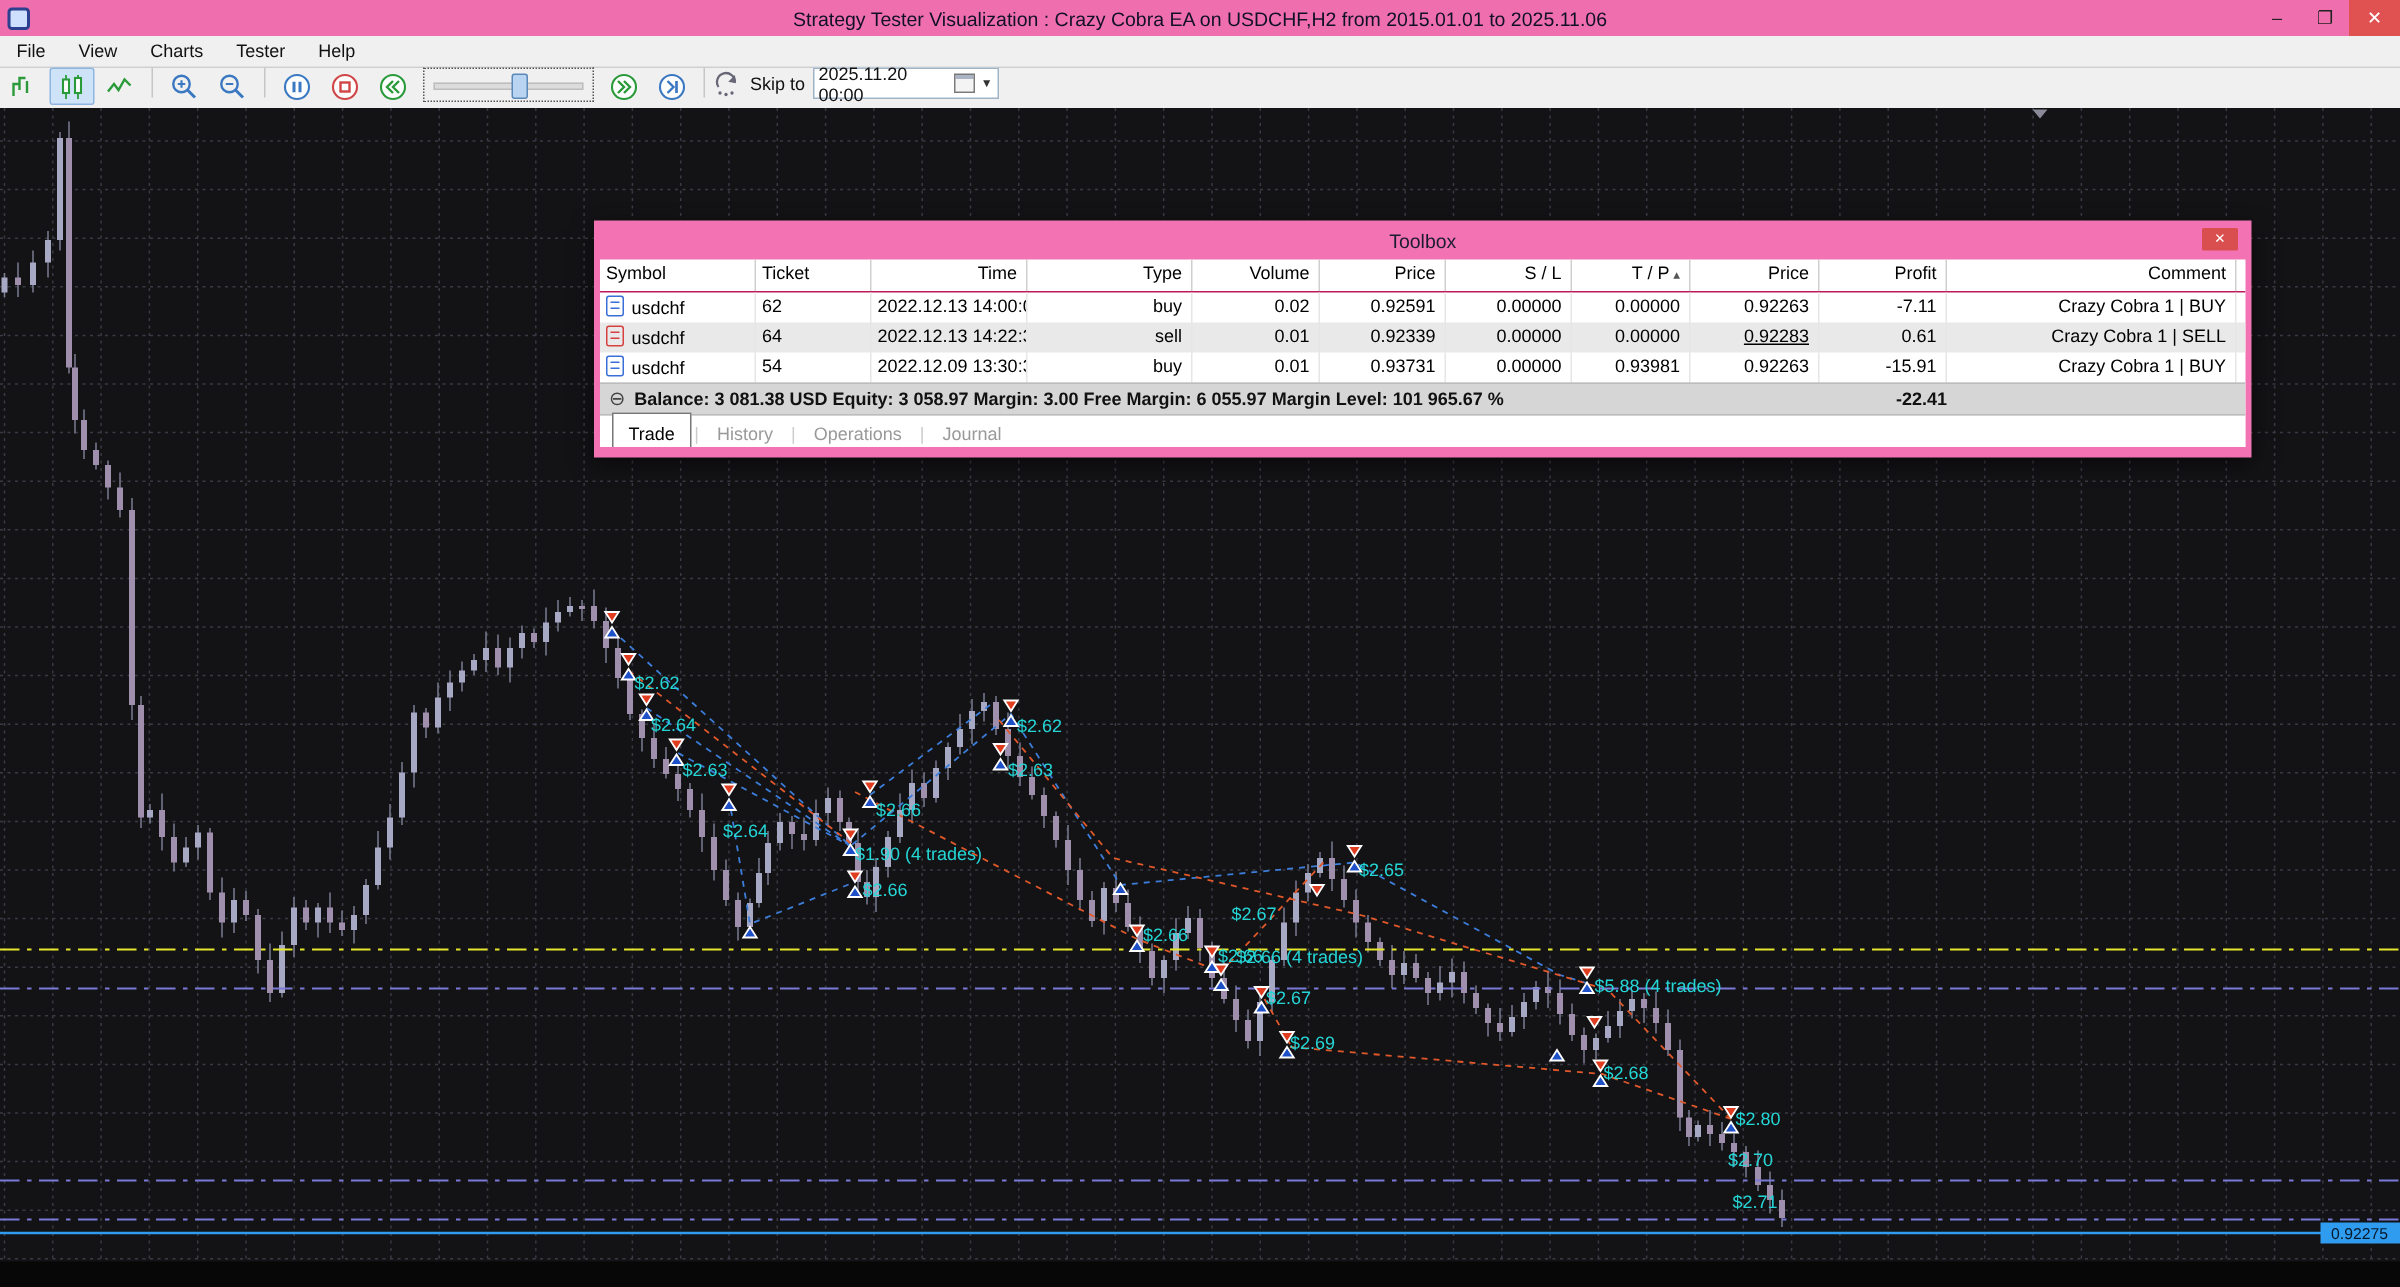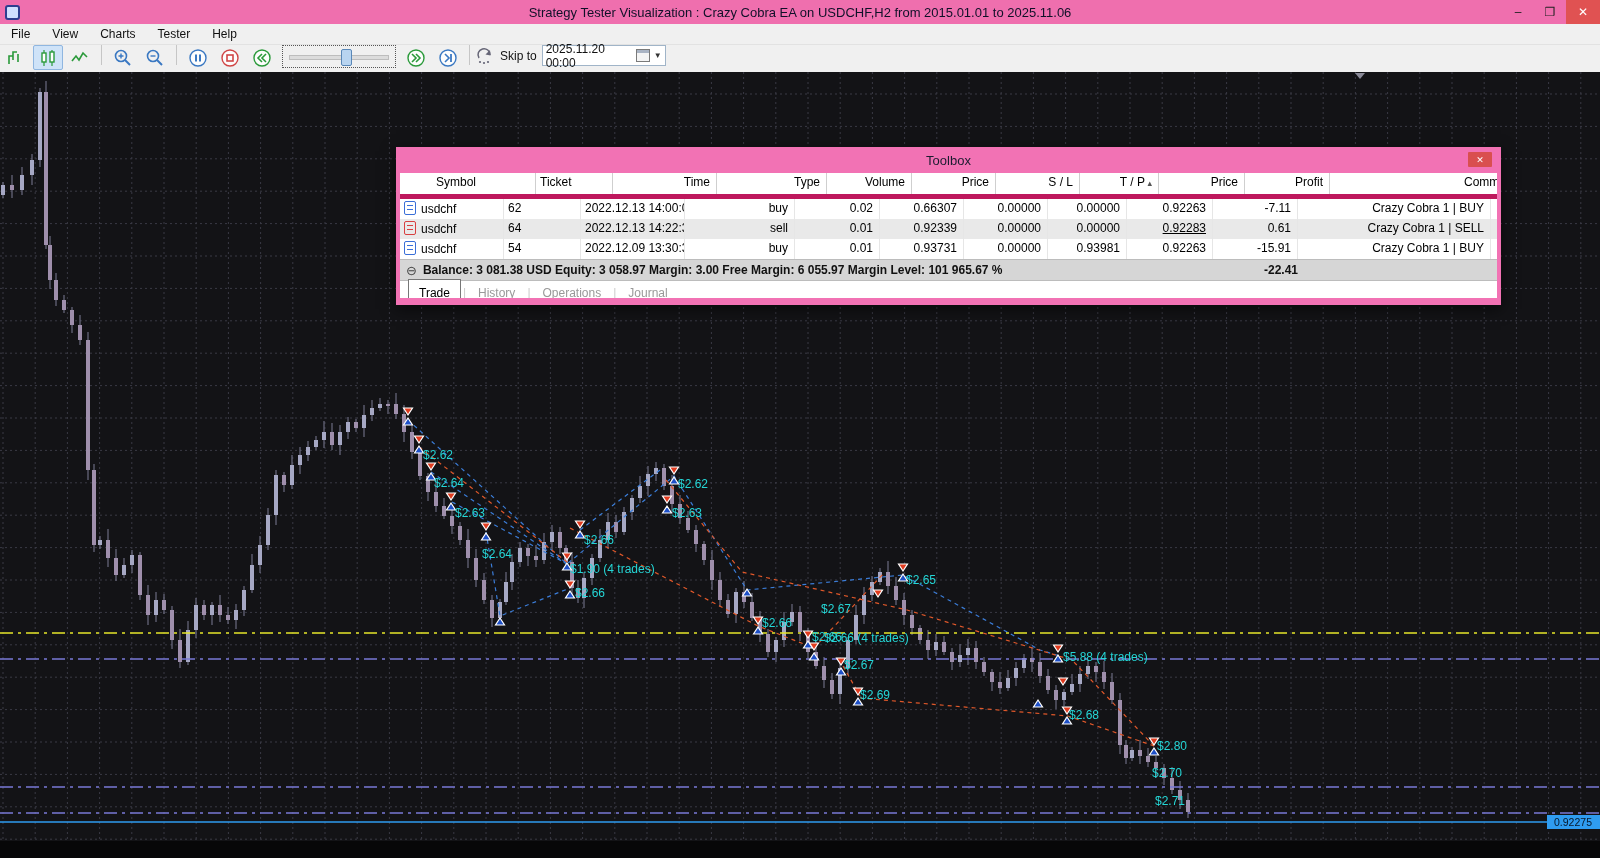--- a/index.html
+++ b/index.html
@@ -42,21 +42,21 @@
   .chart-bottom{position:absolute;left:0;top:841px;width:1600px;height:17px;background:#070708;}
   
   .toolbox{position:absolute;left:396px;top:147px;width:1105px;height:158px;background:#f272b4;
     box-shadow:0 4px 14px rgba(0,0,0,.55);}
   .toolbox-title{height:26px;display:flex;align-items:center;justify-content:center;
     font-size:13px;color:#1c1c30;position:relative;}
   .toolbox-close{position:absolute;right:9px;top:5px;width:24px;height:15px;background:#d94f4f;
     color:#fff;font-size:9px;display:flex;align-items:center;justify-content:center;border-radius:1px;}
   .toolbox-body{position:absolute;left:4px;top:26px;width:1097px;height:125px;background:#fff;overflow:hidden;}
   .grid-row{display:flex;height:20px;align-items:stretch;font-size:12px;color:#000;}
-  .grid-row.header{height:21px;border-bottom:5px solid #be185d;color:#000;padding-left:32px;}
+  .grid-row.header{height:21px;border-bottom:1px solid #be185d;color:#000;}
   .cell{box-sizing:border-box;padding:2px 6px 0 4px;border-right:1px solid #e6e6e6;white-space:nowrap;overflow:hidden;}
   .header .cell{border-right:1px solid #cfcfcf;}
   .cell.r{text-align:right;}
   .row-sel{background:#e9e9e9;}
   .sym-icon{display:inline-block;width:10px;height:12px;border:1px solid;border-radius:2px;
     margin-right:5px;vertical-align:-2px;position:relative;}
   .sym-icon i{position:absolute;left:2px;right:2px;height:1px;}
   .sym-icon.buy{border-color:#3a6fd8;}
   .sym-icon.buy i{background:#3a6fd8;}
   .sym-icon.sell{border-color:#d84040;}
@@ -683,21 +683,21 @@
           <div class="cell r" style="width: 85px; flex: 0 0 85px;">Profit</div>
           <div class="cell r" style="width: 193px; flex: 0 0 193px;">Comment</div>
         </div>
       <div id="tb-rows">
           <div class="grid-row">
             <div class="cell" style="width: 104px; flex: 0 0 104px;"><span class="sym-icon buy"><i style="top: 3px;"></i><i style="top: 7px;"></i></span><span>usdchf</span></div>
             <div class="cell" style="width: 77px; flex: 0 0 77px;">62</div>
             <div class="cell r" style="width: 104px; flex: 0 0 104px;">2022.12.13 14:00:00</div>
             <div class="cell r" style="width: 110px; flex: 0 0 110px;">buy</div>
             <div class="cell r" style="width: 85px; flex: 0 0 85px;">0.02</div>
-            <div class="cell r" style="width: 84px; flex: 0 0 84px;">0.66307</div>
+            <div class="cell r" style="width: 84px; flex: 0 0 84px;">0.92591</div>
             <div class="cell r" style="width: 84px; flex: 0 0 84px;">0.00000</div>
             <div class="cell r" style="width: 79px; flex: 0 0 79px;">0.00000</div>
             <div class="cell r" style="width: 86px; flex: 0 0 86px;">0.92263</div>
             <div class="cell r" style="width: 85px; flex: 0 0 85px;">-7.11</div>
             <div class="cell r" style="width: 193px; flex: 0 0 193px;">Crazy Cobra 1 | BUY</div>
           </div>
           <div class="grid-row row-sel">
             <div class="cell" style="width: 104px; flex: 0 0 104px;"><span class="sym-icon sell"><i style="top: 3px;"></i><i style="top: 7px;"></i></span><span>usdchf</span></div>
             <div class="cell" style="width: 77px; flex: 0 0 77px;">64</div>
             <div class="cell r" style="width: 104px; flex: 0 0 104px;">2022.12.13 14:22:38</div>

